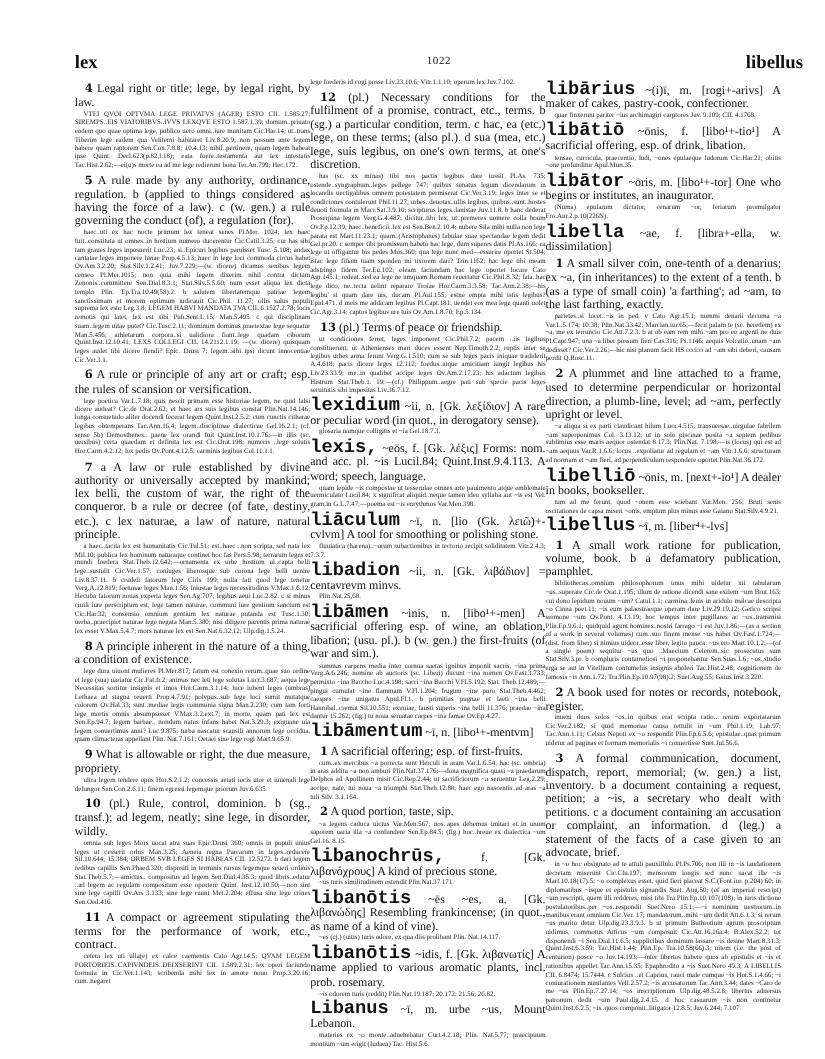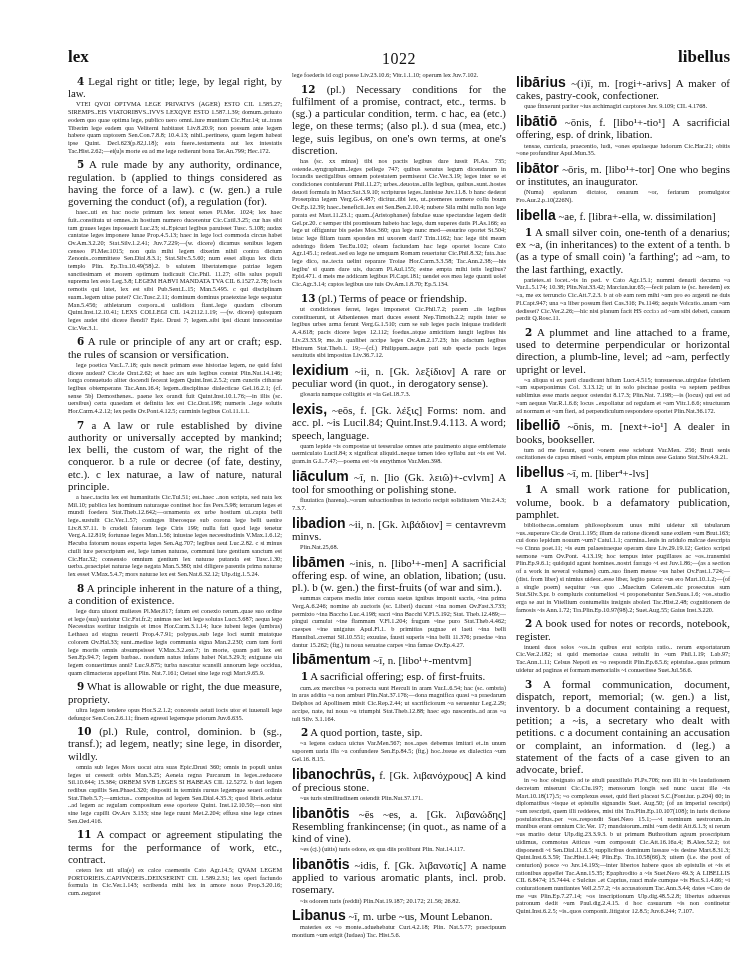--- a/index.html
+++ b/index.html
@@ -1,28 +1,28 @@
 <!DOCTYPE html>
 <html><head>
 <meta charset="utf-8">
 <style>
   html, body { margin: 0; padding: 0; background: #ffffff; }
   body { width: 750px; height: 963px; overflow: hidden; position: relative; color: #111; font-family: "DejaVu Serif", serif; }
   .page { position: absolute; left: 0; top: 5px; width: 750px; height: 864px; margin-top: 28px; }
   .running-head { position: absolute; top: 14px; left: 68px; right: 20px; height: 22px; }
   .guide-left { position: absolute; left: 0; top: 0; font-family: "Liberation Serif", serif; font-weight: bold; font-size: 17px; }
   .guide-right { position: absolute; right: 0; top: 0; font-family: "Liberation Serif", serif; font-weight: bold; font-size: 17px; }
-  .page-number { position: absolute; left: 50%; top: 3px; transform: translateX(-50%); font-family: "Liberation Serif", serif; font-size: 16px; letter-spacing: 0.5px; }
-  .columns { position: absolute; top: 38px; left: 68px; width: 662px; display: flex; gap: 10px; }
+  .page-number { position: absolute; left: 50%; top: 3px; transform: translateX(-50%); font-family: "Liberation Serif", serif; font-size: 10px; letter-spacing: 0.5px; }
+  .columns { position: absolute; top: 38px; left: 68px; width: 662px; display: flex; }
   .col { width: 214px; font-family: "Liberation Serif", serif; text-align: justify; hyphens: auto; }
   .sense { font-size: 10.9px; line-height: 12.2px; margin: 4px 0 1px 0; text-indent: 9px; }
   .sense .num { font-weight: bold; font-family: "DejaVu Serif", serif; font-size: 10.4px; }
   .cit { font-size: 6.3px; line-height: 7.7px; margin: 0 0 2px 0; text-indent: 8px; color: #1a1a1a; }
   .entry { font-size: 10.9px; line-height: 12.2px; margin: 5px 0 1px 0; }
-  .entry .lemma { font-weight: bold; font-family: Liberation Sans, sans-serif; font-size: 14px; }
+  .entry .lemma { font-weight: bold; font-family: Liberation Mono, monospace; font-size: 17px; }
   .first-cit { text-indent: 0; }
 </style>
 </head>
 <body>
 
 <div class="page">
   <div class="running-head">
     <span class="guide-left">lex</span>
     <span class="page-number">1022</span>
     <span class="guide-right">libellus</span>

